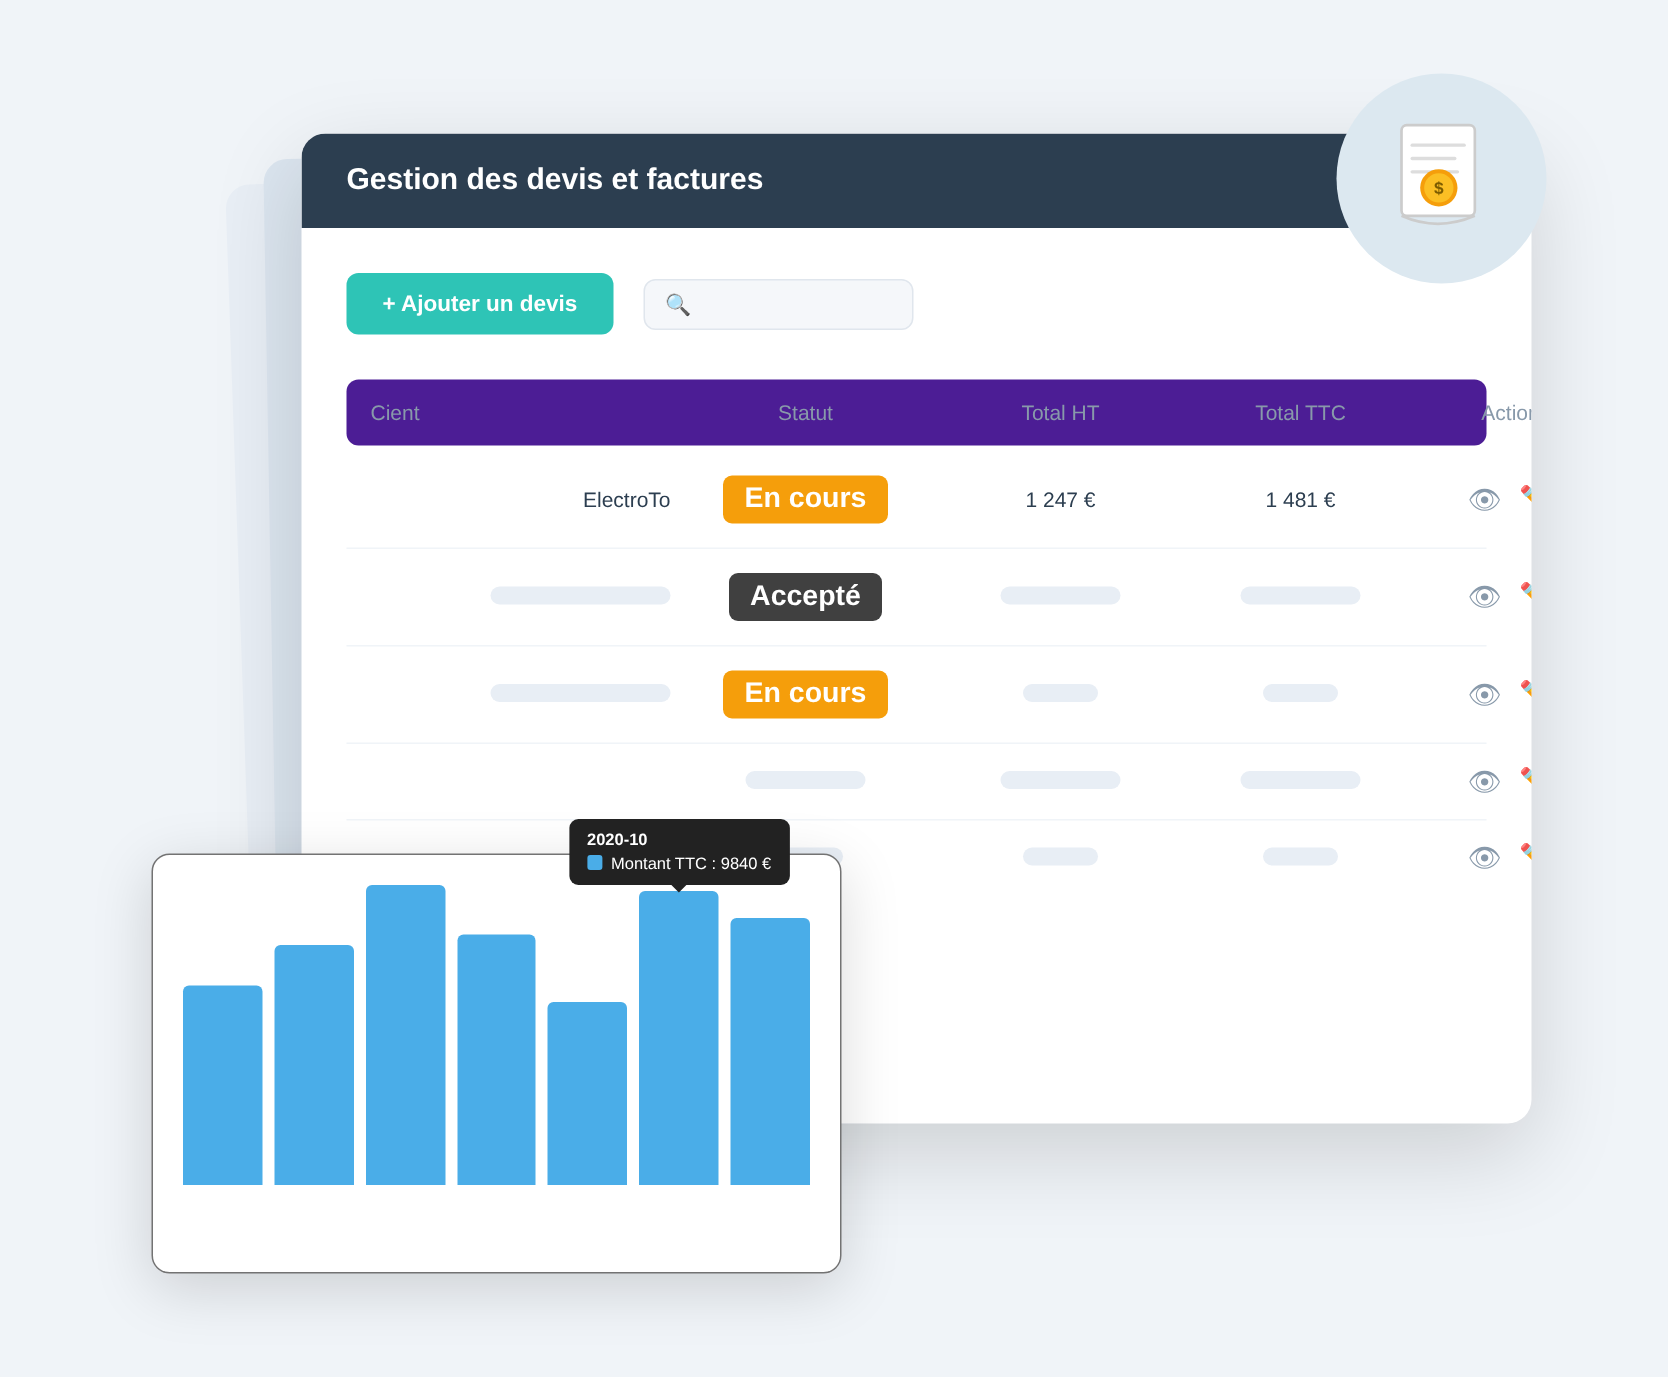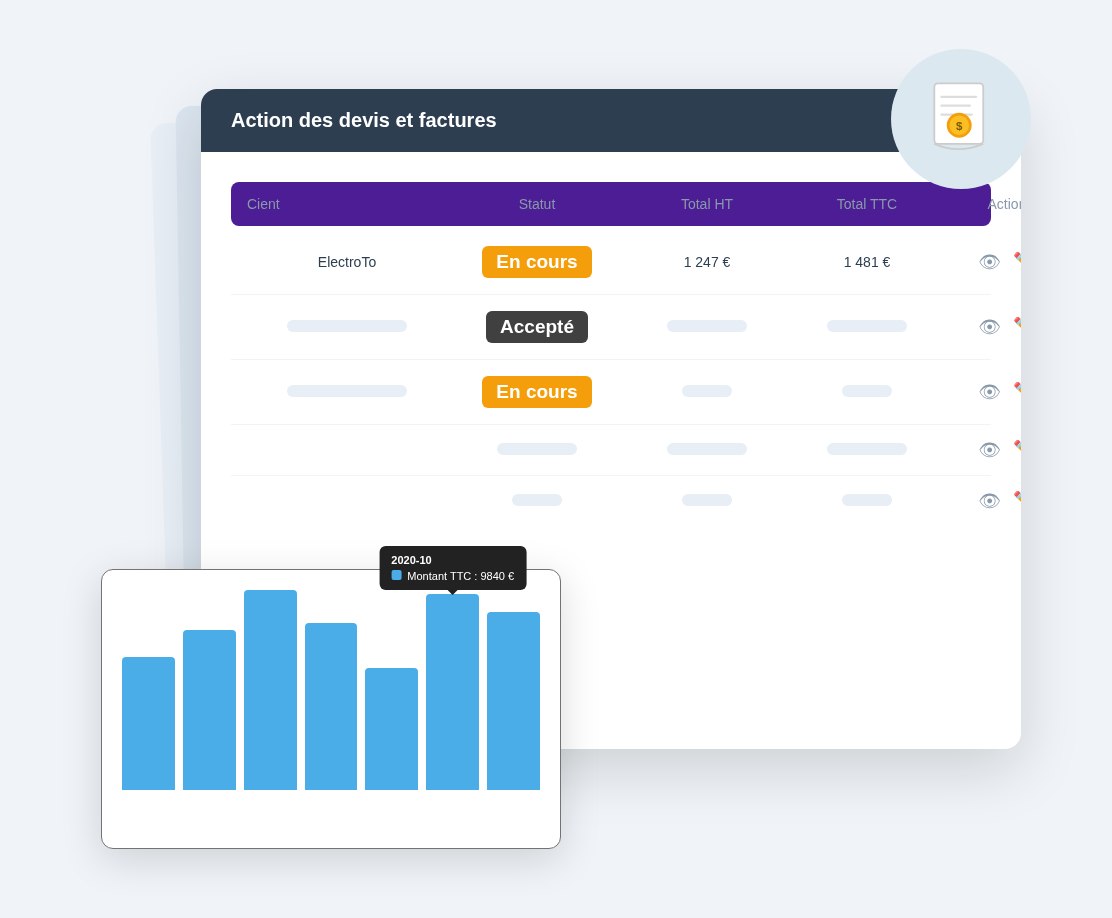--- a/index.html
+++ b/index.html
@@ -152,21 +152,21 @@
       border-bottom: none;
     }
 
     .cell {
       text-align: center;
       font-size: 14px;
       color: #333;
     }
 
     .cell:first-child {
-      text-align: center;
+      text-align: right;
       font-weight: 500;
       color: #2c3e50;
     }
 
     .skeleton {
       height: 12px;
       background: #e8eef5;
       border-radius: 6px;
       display: inline-block;
     }
@@ -329,24 +329,31 @@
       <circle cx="38" cy="52" r="14" fill="#f59e0b"></circle>
       <circle cx="38" cy="52" r="11" fill="#fbbf24"></circle>
       <text x="38" y="57" font-size="13" fill="#7c5c00" font-weight="bold" text-anchor="middle">$</text>
 
       <path d="M10 73 Q37 85 65 73" stroke="#ccc" stroke-width="2" fill="none"></path>
     </svg>
   </div>
 
   <div class="main-card">
     <div class="main-card-header">
-      <h1>Action des devis et factures</h1>
+      <h1>Gestion des devis et factures</h1>
     </div>
     <div class="main-card-body">
 
+      <div class="toolbar">
+        <button class="btn-add">+ Ajouter un devis</button>
+        <div class="search-box">
+          <span class="search-icon-svg">🔍</span>
+          <span class="search-placeholder"></span>
+        </div>
+      </div>
 
       <div class="table-container">
         <div class="table-header">
           <span>Cient</span>
           <span>Statut</span>
           <span>Total HT</span>
           <span>Total TTC</span>
           <span>Action</span>
         </div>
 

